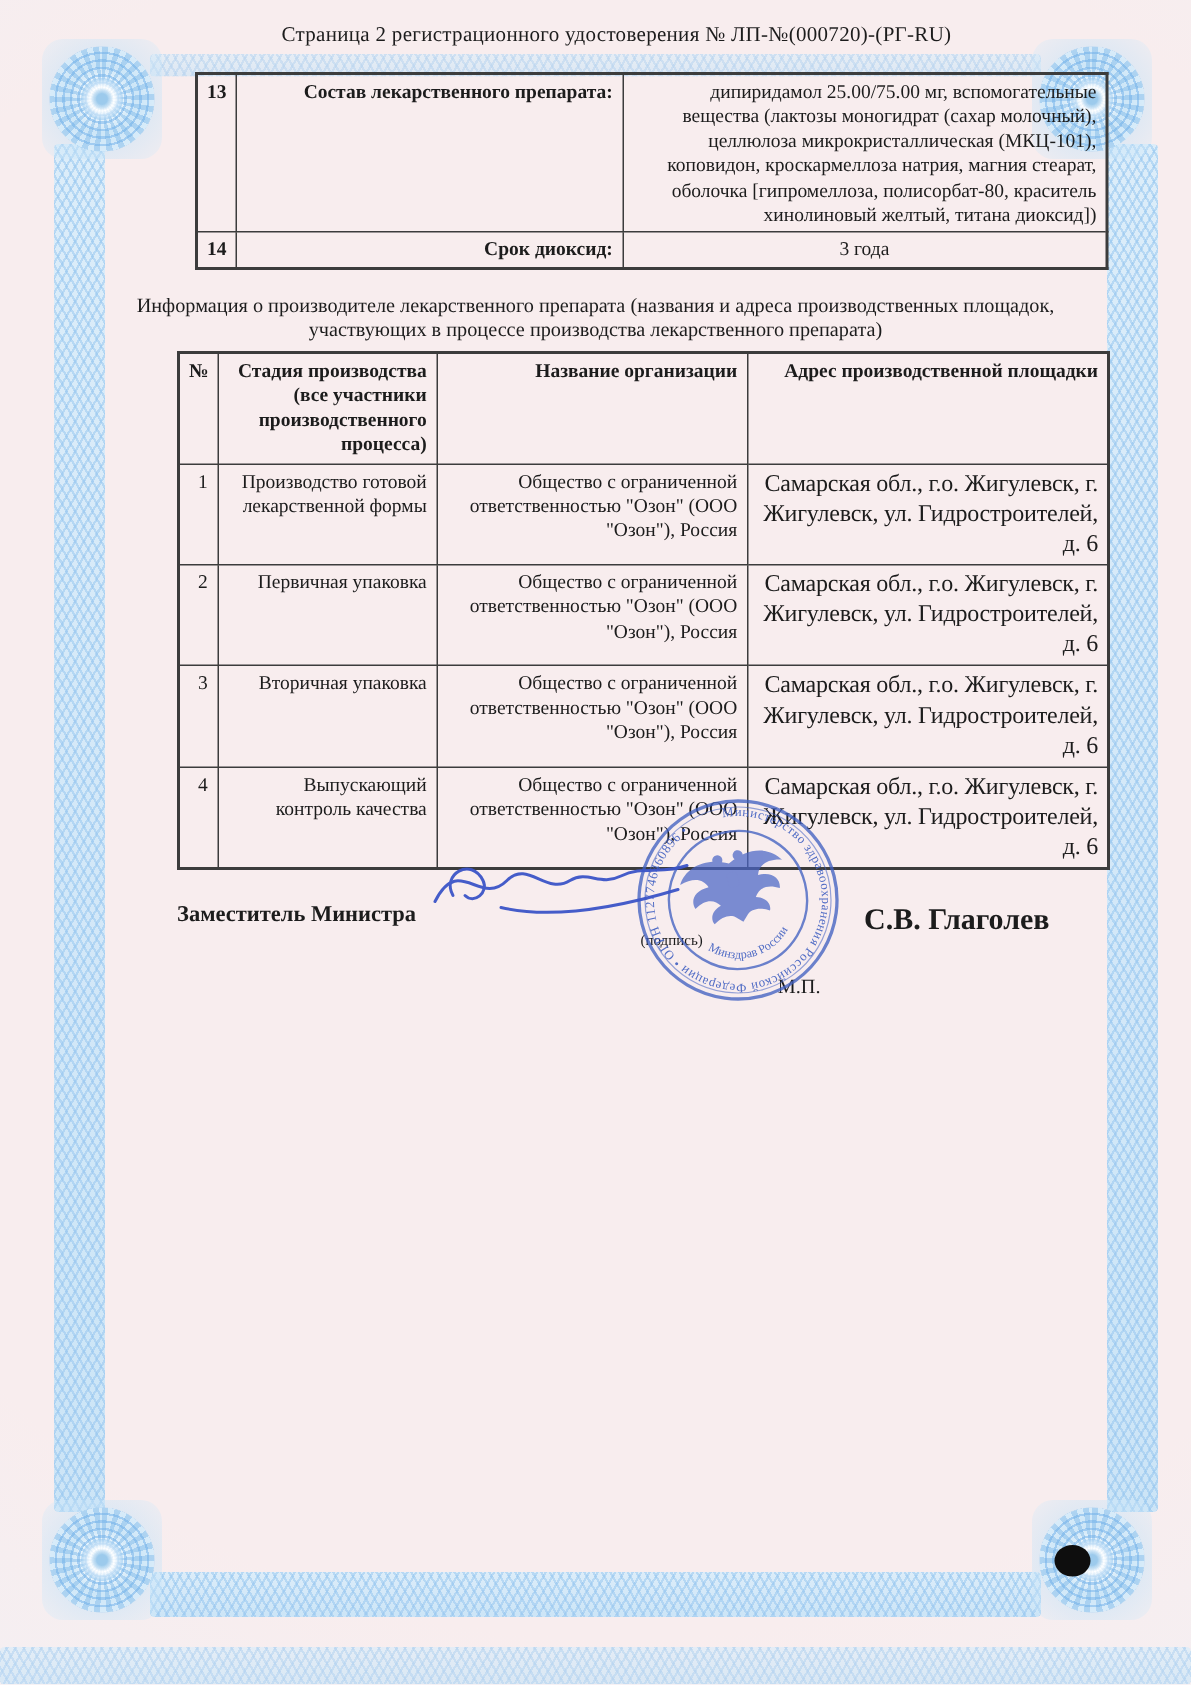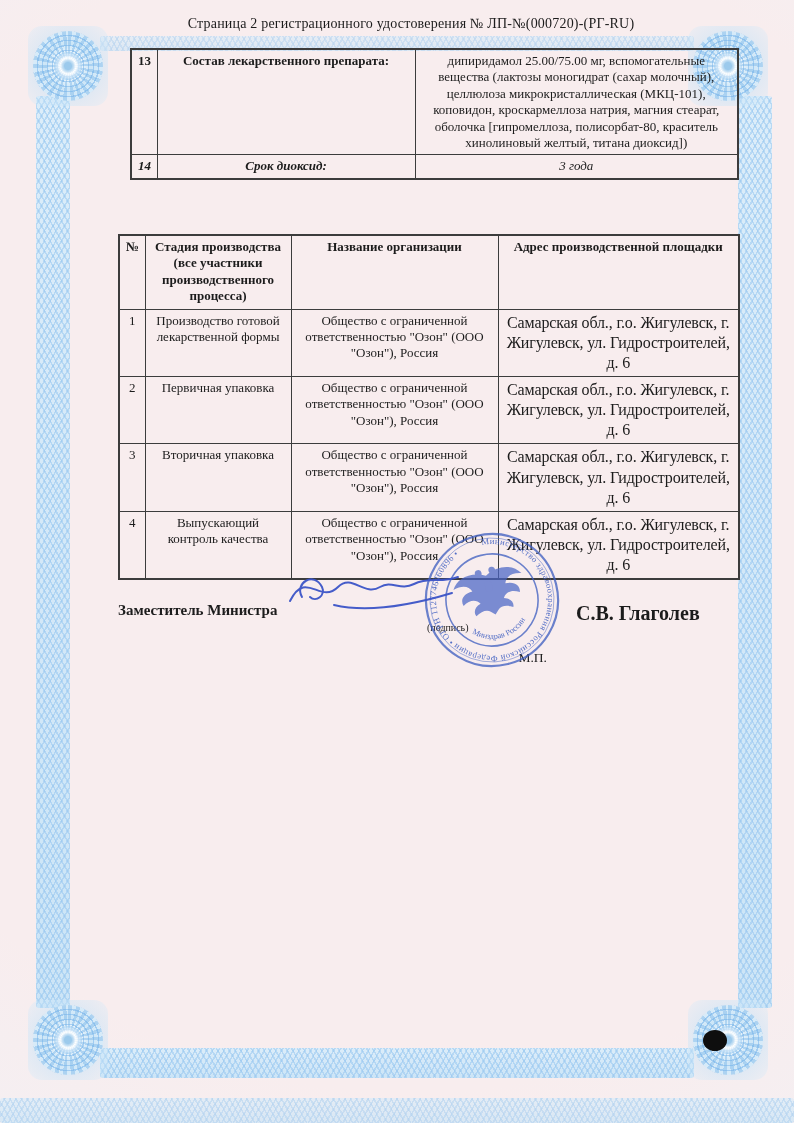--- a/index.html
+++ b/index.html
@@ -38,30 +38,30 @@
   .corner::after{
     content:"";position:absolute;inset:26px;border-radius:50%;
     background:radial-gradient(circle, #9ccaec 0 18%, rgba(255,255,255,.85) 40%, rgba(150,200,240,.6) 70%, transparent 75%);
   }
   .c-tl{left:28px;top:26px;} .c-tr{left:688px;top:26px;}
   .c-bl{left:28px;top:1000px;} .c-br{left:688px;top:1000px;}
   
   .hdr{position:absolute;top:16px;left:0;right:0;text-align:center;font-size:14px;letter-spacing:.2px;}
   
   table{border-collapse:collapse;table-layout:fixed;background:transparent;}
-  td,th{border:1.4px solid #3c3c3c;vertical-align:top;padding:3px 6px;font-size:13px;line-height:1.26;text-align:center;font-weight:normal;}
+  td,th{border:1.4px solid #3c3c3c;vertical-align:top;padding:3px 6px;font-size:13px;line-height:1.26;text-align:right;font-weight:normal;}
   #tbl1{position:absolute;left:130px;top:48px;width:607px;border:2px solid #3c3c3c;}
   #tbl2{position:absolute;left:118px;top:234px;width:620px;border:2px solid #3c3c3c;}
   .b{font-weight:bold;}
   .center{text-align:center;}
   .addr{font-size:16px;letter-spacing:-0.15px;margin-left:16px;}
   #tbl2 thead td{font-weight:bold;}
   #tbl2 tbody tr{height:56px;}
   #tbl2 thead tr{height:74px;}
-  #tbl1 tr.short{height:24px;font-style:italic;}
+  #tbl1 tr.short{height:24px;}
   
   .intro{position:absolute;left:77px;top:196px;width:640px;text-align:center;font-size:13.5px;line-height:1.22;}
   
   .sig-title{position:absolute;left:118px;top:602px;font-size:15px;font-weight:bold;z-index:1;}
   .sig-name{position:absolute;left:576px;top:602px;font-size:20px;font-weight:bold;z-index:1;}
   .sig-caption{position:absolute;left:427px;top:622px;width:120px;font-size:10px;z-index:1;}
   .seal-caption{position:absolute;left:427px;top:650px;width:120px;text-align:right;font-size:13.5px;z-index:1;}
   .stamp{position:absolute;left:407px;top:515px;width:170px;height:170px;transform:rotate(-14deg);opacity:.9;z-index:2;}
   .sig-ink{position:absolute;left:280px;top:555px;width:210px;height:70px;z-index:3;}
   
@@ -97,20 +97,21 @@
         <td>дипиридамол 25.00/75.00 мг, вспомогательные вещества (лактозы моногидрат (сахар молочный), целлюлоза микрокристаллическая (МКЦ-101), коповидон, кроскармеллоза натрия, магния стеарат, оболочка [гипромеллоза, полисорбат-80, краситель хинолиновый желтый, титана диоксид])</td>
       </tr>
       <tr class="short">
         <td class="b">14</td>
         <td class="b">Срок диоксид:</td>
         <td class="center">3 года</td>
       </tr>
     </tbody>
   </table>
 
+  <div class="intro">Информация о производителе лекарственного препарата (названия и адреса производственных площадок, участвующих в процессе производства лекарственного препарата)</div>
 
   <table id="tbl2">
     <colgroup>
         <col style="width:26px">
         <col style="width:146px">
         <col style="width:207px">
         <col style="width:241px">
       </colgroup>
     <thead>
       <tr>

